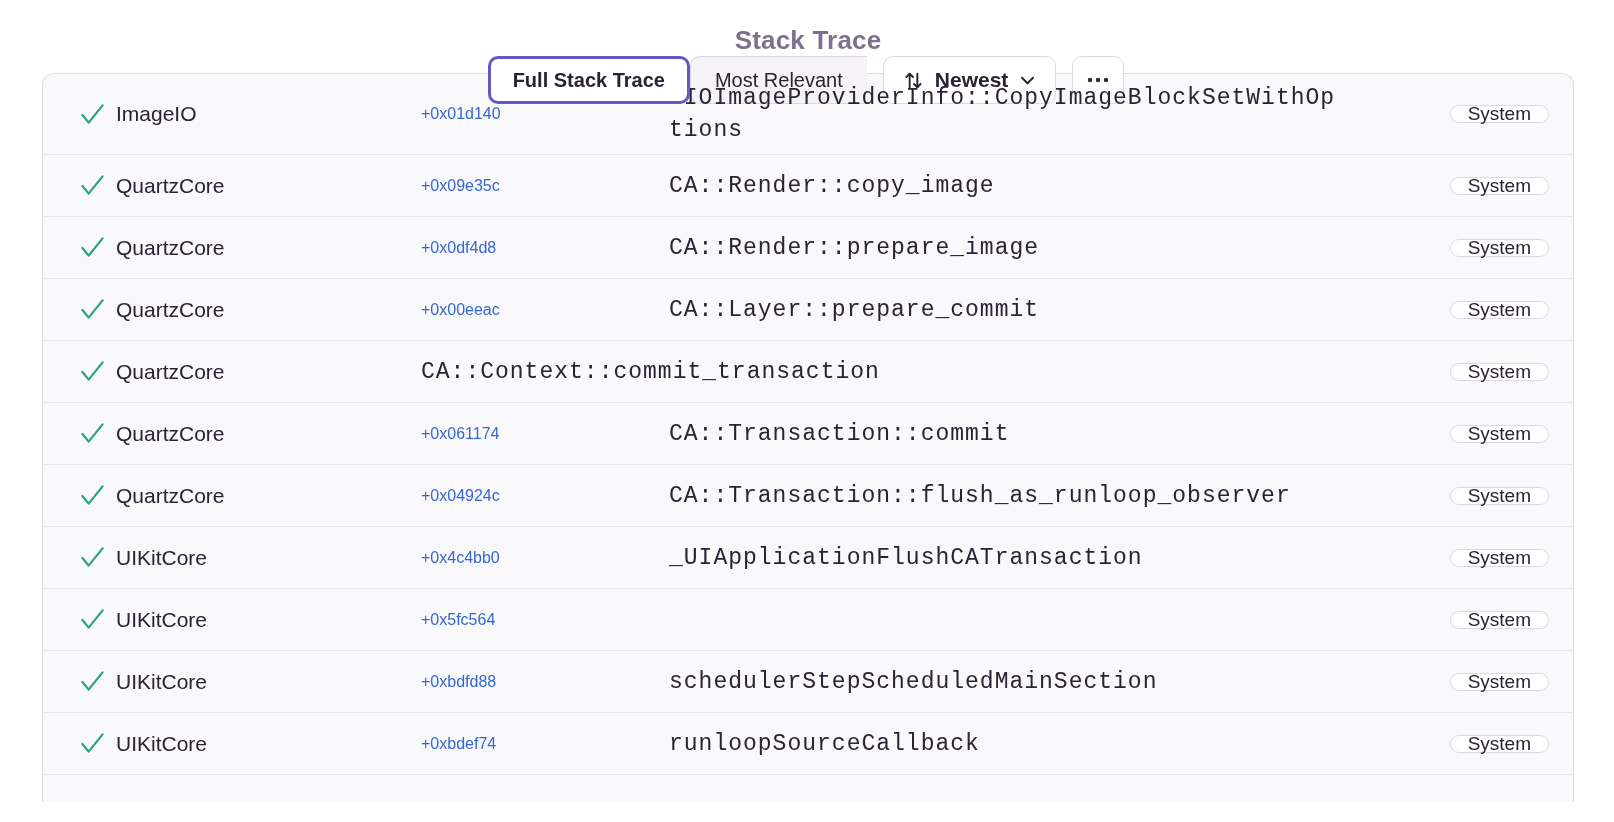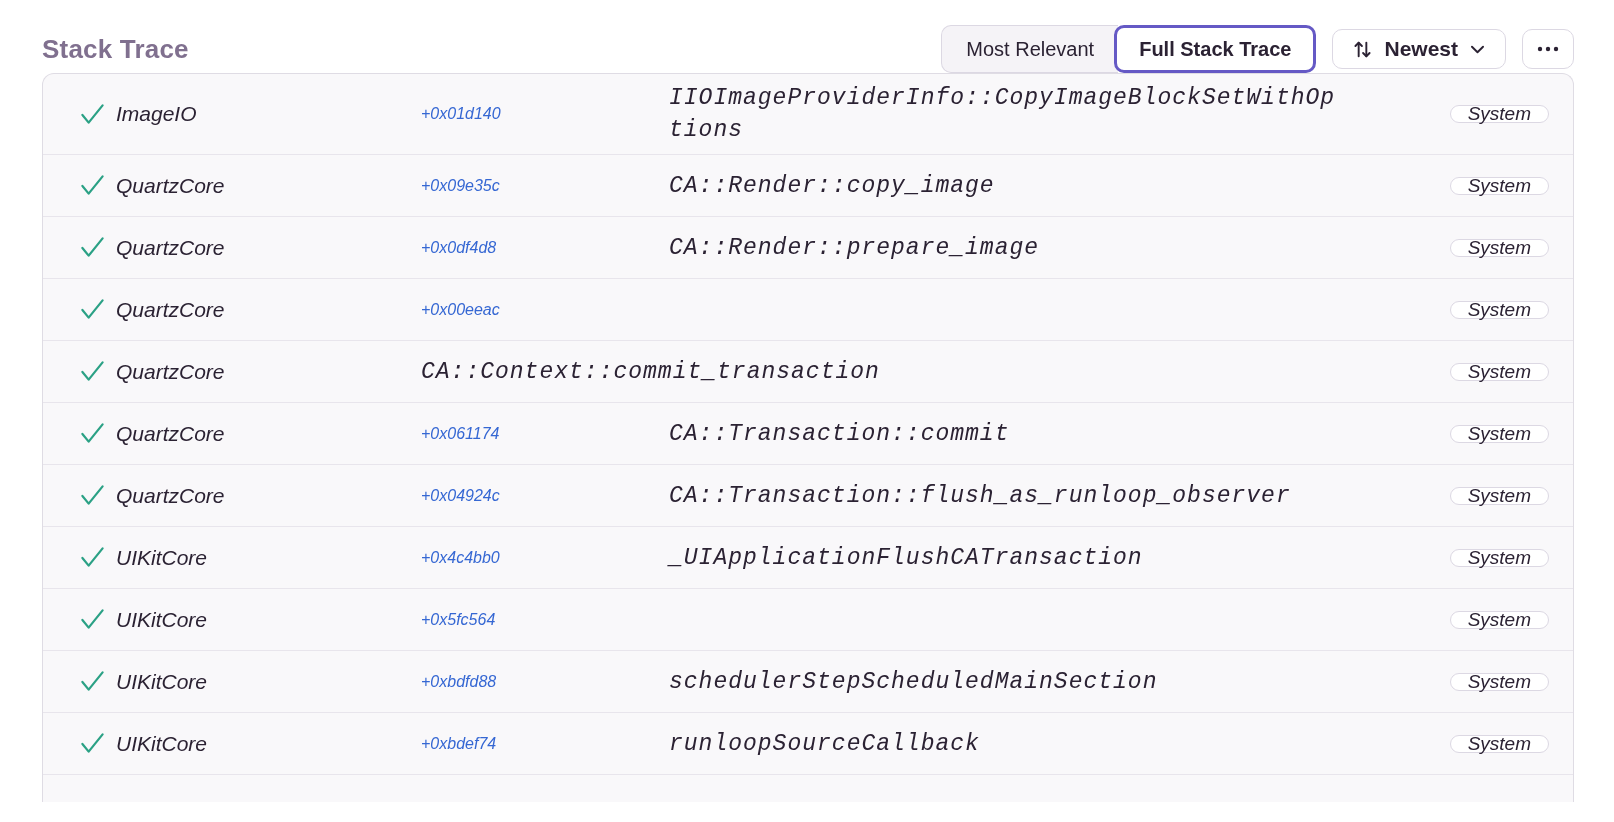--- a/index.html
+++ b/index.html
@@ -13,48 +13,47 @@
     --panel-bg:#f9f8fa;
   }
   *{box-sizing:border-box;}
   html,body{margin:0;padding:0;}
   body{
     width:1614px;height:822px;overflow:hidden;background:#ffffff;
     font-family:"Liberation Sans","DejaVu Sans",sans-serif;color:var(--text-dark);
   }
   .header{
     display:flex;justify-content:space-between;align-items:center;
-    padding:25px 40px 0 42px;height:73px;
+    padding:25px 40px 0 42px;height:73px;flex-direction:column;
   }
   .page-title{
     font-size:26px;font-weight:700;color:var(--title-gray);letter-spacing:.2px;
   }
   .controls{display:flex;align-items:center;gap:16px;}
   .segmented{display:flex;align-items:stretch;height:48px;}
   .seg-btn{
     display:flex;align-items:center;padding:0 24px;font-size:20px;cursor:pointer;
     color:var(--text-dark);background:#f5f3f7;border:1px solid var(--border);
     border-right:none;border-radius:10px 0 0 10px;white-space:nowrap;
   }
   .seg-btn.active{
     background:#ffffff;border:3px solid var(--accent-purple);border-radius:10px;
     font-weight:700;margin-left:-4px;z-index:2;padding:0 22px;
   }
   .btn{
-    display:flex;align-items:center;gap:10px;height:40px;padding:0 18px;
+    display:flex;align-items:center;gap:10px;height:48px;padding:0 18px;
     background:#ffffff;border:1.5px solid var(--border);border-radius:10px;
     font-size:21px;font-weight:700;color:var(--text-dark);cursor:pointer;white-space:nowrap;
   }
   .btn.icon-only{width:52px;padding:0;justify-content:center;}
   .icon{display:inline-flex;align-items:center;justify-content:center;flex:none;}
   .trace-panel{
     margin:0 40px 0 42px;height:729px;overflow:hidden;
     background:var(--panel-bg);border:1px solid #dfdce4;border-bottom:none;
     border-radius:12px 12px 0 0;
-    font-style:italic;
   }
   .frame{
     display:flex;align-items:center;min-height:62px;padding:8px 24px 8px 26px;
   }
   .frame + .frame, .frame-stub{border-top:1px solid var(--divider);justify-content:space-between;}
   .frame-stub{height:60px;}
   .cell-check{flex:0 0 47px;display:flex;align-items:center;}
   .cell-module{flex:0 0 305px;font-size:21px;color:var(--text-dark);}
   .cell-address{flex:0 0 248px;font-size:16px;color:var(--link-blue);cursor:pointer;}
   .cell-function{
@@ -68,22 +67,22 @@
     font-size:19px;color:var(--text-dark);white-space:nowrap;flex:none;
   }
 </style>
 </head>
 <body>
 
 <div class="header">
   <div class="page-title">Stack Trace</div>
   <div class="controls">
     <div class="segmented">
+      <div class="seg-btn active">Full Stack Trace</div>
       <div class="seg-btn">Most Relevant</div>
-      <div class="seg-btn active">Full Stack Trace</div>
     </div>
     <div class="btn">
       <span class="icon">
         <svg width="23" height="23" viewBox="0 0 24 24" fill="none" stroke="#2b2233" stroke-width="2" stroke-linecap="round" stroke-linejoin="round">
           <path d="M8 19 V5"></path>
             <path d="M4.6 8.4 L8 5 L11.4 8.4"></path>
           <path d="M16 5 V19"></path>
             <path d="M12.6 15.6 L16 19 L19.4 15.6"></path>
         </svg>
       </span>
@@ -145,20 +144,21 @@
   </div>
 
   <div class="frame">
     <span class="cell-check icon">
       <svg width="27" height="25" viewBox="0 0 28 26" fill="none" stroke="#2ba185" stroke-width="2.3" stroke-linecap="round" stroke-linejoin="round">
         <path d="M3.5 13.5 L10 21.5 L24.5 3.5"></path>
       </svg>
     </span>
     <span class="cell-module">QuartzCore</span>
     <span class="cell-address">+0x00eeac</span>
+    <span class="cell-function">CA::Layer::prepare_commit</span>
     <span class="tag-pill">System</span>
   </div>
 
   <div class="frame">
     <span class="cell-check icon">
       <svg width="27" height="25" viewBox="0 0 28 26" fill="none" stroke="#2ba185" stroke-width="2.3" stroke-linecap="round" stroke-linejoin="round">
         <path d="M3.5 13.5 L10 21.5 L24.5 3.5"></path>
       </svg>
     </span>
     <span class="cell-module">QuartzCore</span>

